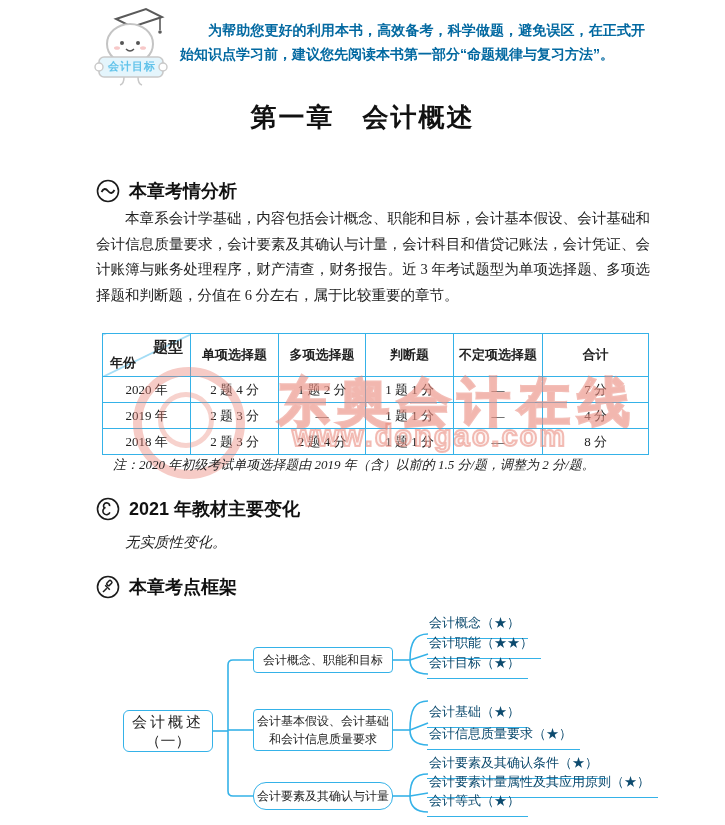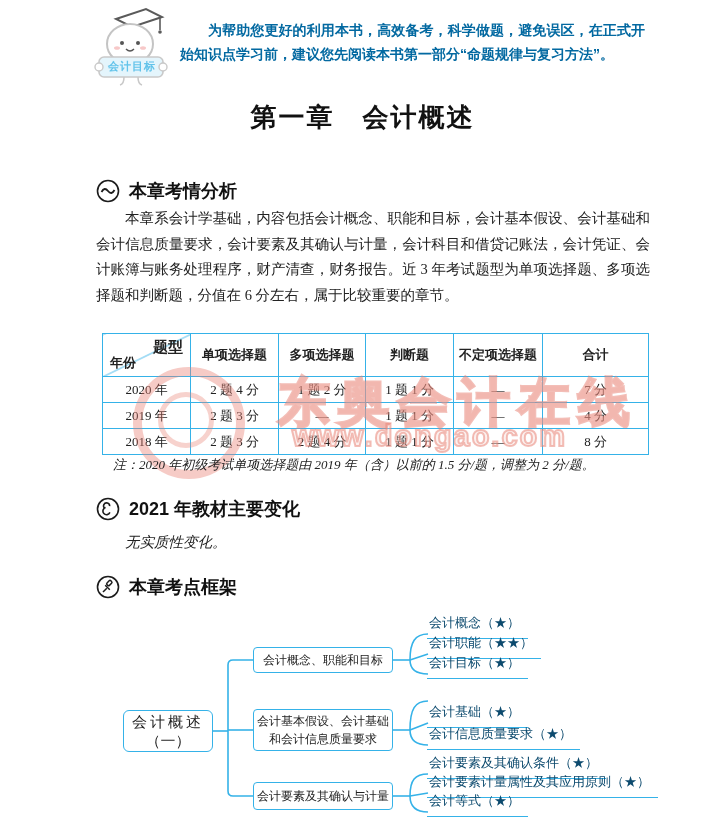--- a/index.html
+++ b/index.html
@@ -60,21 +60,21 @@
   
   .mm-svg{position:absolute;left:0;top:600px;}
   .mm-box{position:absolute;border:1.6px solid #35b2e8;border-radius:4px;background:#fff;
         display:flex;flex-direction:column;align-items:center;justify-content:center;
         text-align:center;color:#222;box-sizing:border-box;}
   .mm-root{left:123px;top:710px;width:90px;height:42px;font-size:15px;line-height:19px;border-radius:6px;}
   .mm-root .l1{letter-spacing:3px;}
   .mm-branch{left:253px;width:140px;font-size:12px;line-height:18px;padding:2px 3px;}
   #branch0{top:647px;height:26px;white-space:nowrap;}
   #branch1{top:709px;height:42px;}
-  #branch2{top:782px;height:28px;white-space:nowrap;}
+  #branch2{top:782px;height:28px;white-space:nowrap;border-radius:13px;}
   .mm-leaf{position:absolute;left:427px;height:22px;line-height:22px;font-size:13px;color:#0c4a6e;
         font-family:"Liberation Serif","DejaVu Serif",serif;
         border-bottom:1.8px solid #35b2e8;padding:0 8px 4px 2px;white-space:nowrap;}
 </style>
 </head>
 <body>
 
 <div class="page">
 
   <div class="mascot">

